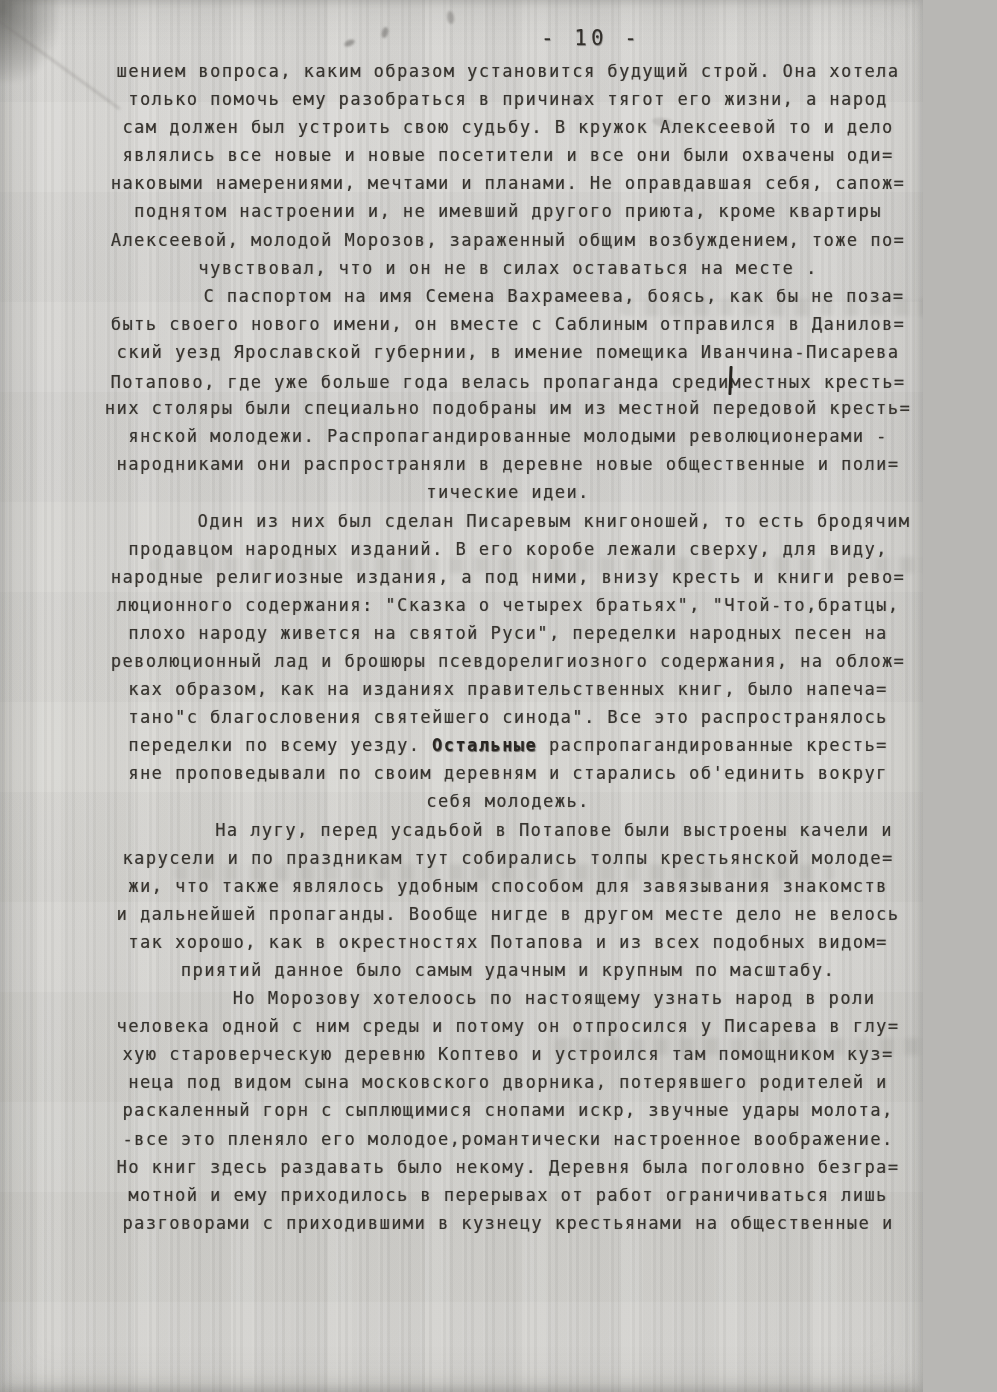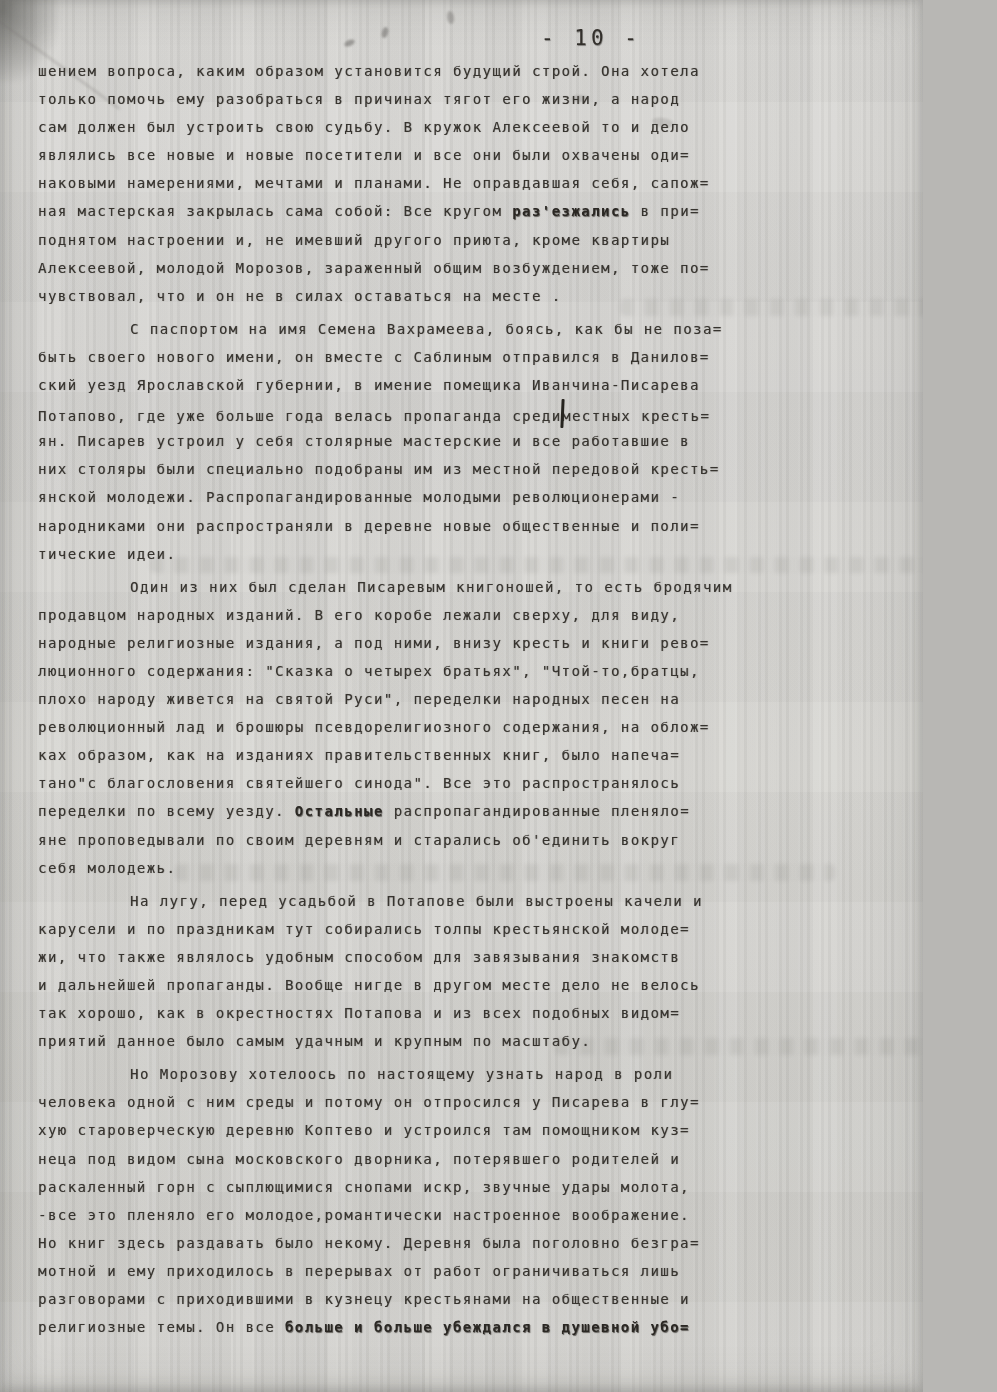--- a/index.html
+++ b/index.html
@@ -33,24 +33,25 @@
   }
   .page-number{
     position:absolute;top:26px;left:541px;
     font-size:21px;letter-spacing:4px;
     color:#33302c;
     text-shadow:0.5px 0.5px 0.8px rgba(50,47,43,0.5);
     white-space:pre;
   }
   .text-body{
     position:absolute;top:57px;left:38px;width:940px;
-    font-size:14px;line-height:28.1px;letter-spacing:1.45px;
+    font-size:17px;line-height:28.1px;letter-spacing:1.45px;
     text-shadow:0.45px 0.45px 0.75px rgba(53,50,46,0.50);
+    text-align:center;
   }
-  .paragraph + .paragraph{margin-top:5px;}
+  .paragraph + .paragraph{}
   .paragraph.indent .line:first-child{padding-left:92px;}
   .line{white-space:pre;height:28.1px;}
   .b{font-weight:bold;color:#2a2723;text-shadow:0.7px 0.6px 0.9px rgba(40,37,33,0.65);}
   .pen-stroke{
     display:inline-block;width:2.5px;height:29px;
     background:#26241f;border-radius:1px;
     transform:rotate(2.5deg);vertical-align:-7px;margin:0 -1px;
   }
   .corner-smudge{
     position:absolute;top:-22px;left:-24px;width:84px;height:104px;
@@ -94,46 +95,44 @@
 
   <div class="page-number">- 10 -</div>
 
   <div class="text-body" id="textBody">
       <div class="paragraph">
         <div class="line"><span>шением вопроса, каким образом установится будущий строй. Она хотела</span></div>
         <div class="line"><span>только помочь ему разобраться в причинах тягот его жизни, а народ</span></div>
         <div class="line"><span>сам должен был устроить свою судьбу. В кружок Алексеевой то и дело</span></div>
         <div class="line"><span>являлись все новые и новые посетители и все они были охвачены оди=</span></div>
         <div class="line"><span>наковыми намерениями, мечтами и планами. Не оправдавшая себя, сапож=</span></div>
-        <div class="line"><span>ная мастерская закрылась сама собой: Все кругом </span><span class="b">раз'езжались</span><span> в при=</span></div>
         <div class="line"><span>поднятом настроении и, не имевший другого приюта, кроме квартиры</span></div>
         <div class="line"><span>Алексеевой, молодой Морозов, зараженный общим возбуждением, тоже по=</span></div>
         <div class="line"><span>чувствовал, что и он не в силах оставаться на месте .</span></div>
       </div>
       <div class="paragraph indent">
         <div class="line"><span>С паспортом на имя Семена Вахрамеева, боясь, как бы не поза=</span></div>
         <div class="line"><span>быть своего нового имени, он вместе с Саблиным отправился в Данилов=</span></div>
         <div class="line"><span>ский уезд Ярославской губернии, в имение помещика Иванчина-Писарева</span></div>
         <div class="line"><span>Потапово, где уже больше года велась пропаганда среди</span><span class="pen-stroke"></span><span>местных кресть=</span></div>
-        <div class="line"><span>ян. Писарев устроил у себя столярные мастерские и все работавшие в</span></div>
         <div class="line"><span>них столяры были специально подобраны им из местной передовой кресть=</span></div>
         <div class="line"><span>янской молодежи. Распропагандированные молодыми революционерами -</span></div>
         <div class="line"><span>народниками они распространяли в деревне новые общественные и поли=</span></div>
         <div class="line"><span>тические идеи.</span></div>
       </div>
       <div class="paragraph indent">
         <div class="line"><span>Один из них был сделан Писаревым книгоношей, то есть бродячим</span></div>
         <div class="line"><span>продавцом народных изданий. В его коробе лежали сверху, для виду,</span></div>
         <div class="line"><span>народные религиозные издания, а под ними, внизу кресть и книги рево=</span></div>
         <div class="line"><span>люционного содержания: "Сказка о четырех братьях", "Чтой-то,братцы,</span></div>
         <div class="line"><span>плохо народу живется на святой Руси", переделки народных песен на</span></div>
         <div class="line"><span>революционный лад и брошюры псевдорелигиозного содержания, на облож=</span></div>
         <div class="line"><span>ках образом, как на изданиях правительственных книг, было напеча=</span></div>
         <div class="line"><span>тано"с благословения святейшего синода". Все это распространялось</span></div>
-        <div class="line"><span>переделки по всему уезду. </span><span class="b">Остальные</span><span> распропагандированные пленяло=</span></div>
+        <div class="line"><span>переделки по всему уезду. </span><span class="b">Остальные</span><span> распропагандированные кресть=</span></div>
         <div class="line"><span>яне проповедывали по своим деревням и старались об'единить вокруг</span></div>
         <div class="line"><span>себя молодежь.</span></div>
       </div>
       <div class="paragraph indent">
         <div class="line"><span>На лугу, перед усадьбой в Потапове были выстроены качели и</span></div>
         <div class="line"><span>карусели и по праздникам тут собирались толпы крестьянской молоде=</span></div>
         <div class="line"><span>жи, что также являлось удобным способом для завязывания знакомств</span></div>
         <div class="line"><span>и дальнейшей пропаганды. Вообще нигде в другом месте дело не велось</span></div>
         <div class="line"><span>так хорошо, как в окрестностях Потапова и из всех подобных видом=</span></div>
         <div class="line"><span>приятий данное было самым удачным и крупным по масштабу.</span></div>
@@ -141,21 +140,20 @@
       <div class="paragraph indent">
         <div class="line"><span>Но Морозову хотелоось по настоящему узнать народ в роли</span></div>
         <div class="line"><span>человека одной с ним среды и потому он отпросился у Писарева в глу=</span></div>
         <div class="line"><span>хую староверческую деревню Коптево и устроился там помощником куз=</span></div>
         <div class="line"><span>неца под видом сына московского дворника, потерявшего родителей и</span></div>
         <div class="line"><span>раскаленный горн с сыплющимися снопами искр, звучные удары молота,</span></div>
         <div class="line"><span>-все это пленяло его молодое,романтически настроенное воображение.</span></div>
         <div class="line"><span>Но книг здесь раздавать было некому. Деревня была поголовно безгра=</span></div>
         <div class="line"><span>мотной и ему приходилось в перерывах от работ ограничиваться лишь</span></div>
         <div class="line"><span>разговорами с приходившими в кузнецу крестьянами на общественные и</span></div>
-        <div class="line"><span>религиозные темы. Он все </span><span class="b">больше и больше убеждался в душевной убо=</span></div>
       </div>
     </div>
 
   <div class="ghost ghost-1"></div>
   <div class="ghost ghost-2"></div>
   <div class="ghost ghost-3"></div>
   <div class="ghost ghost-4"></div>
 </div>
 
 </body></html>

